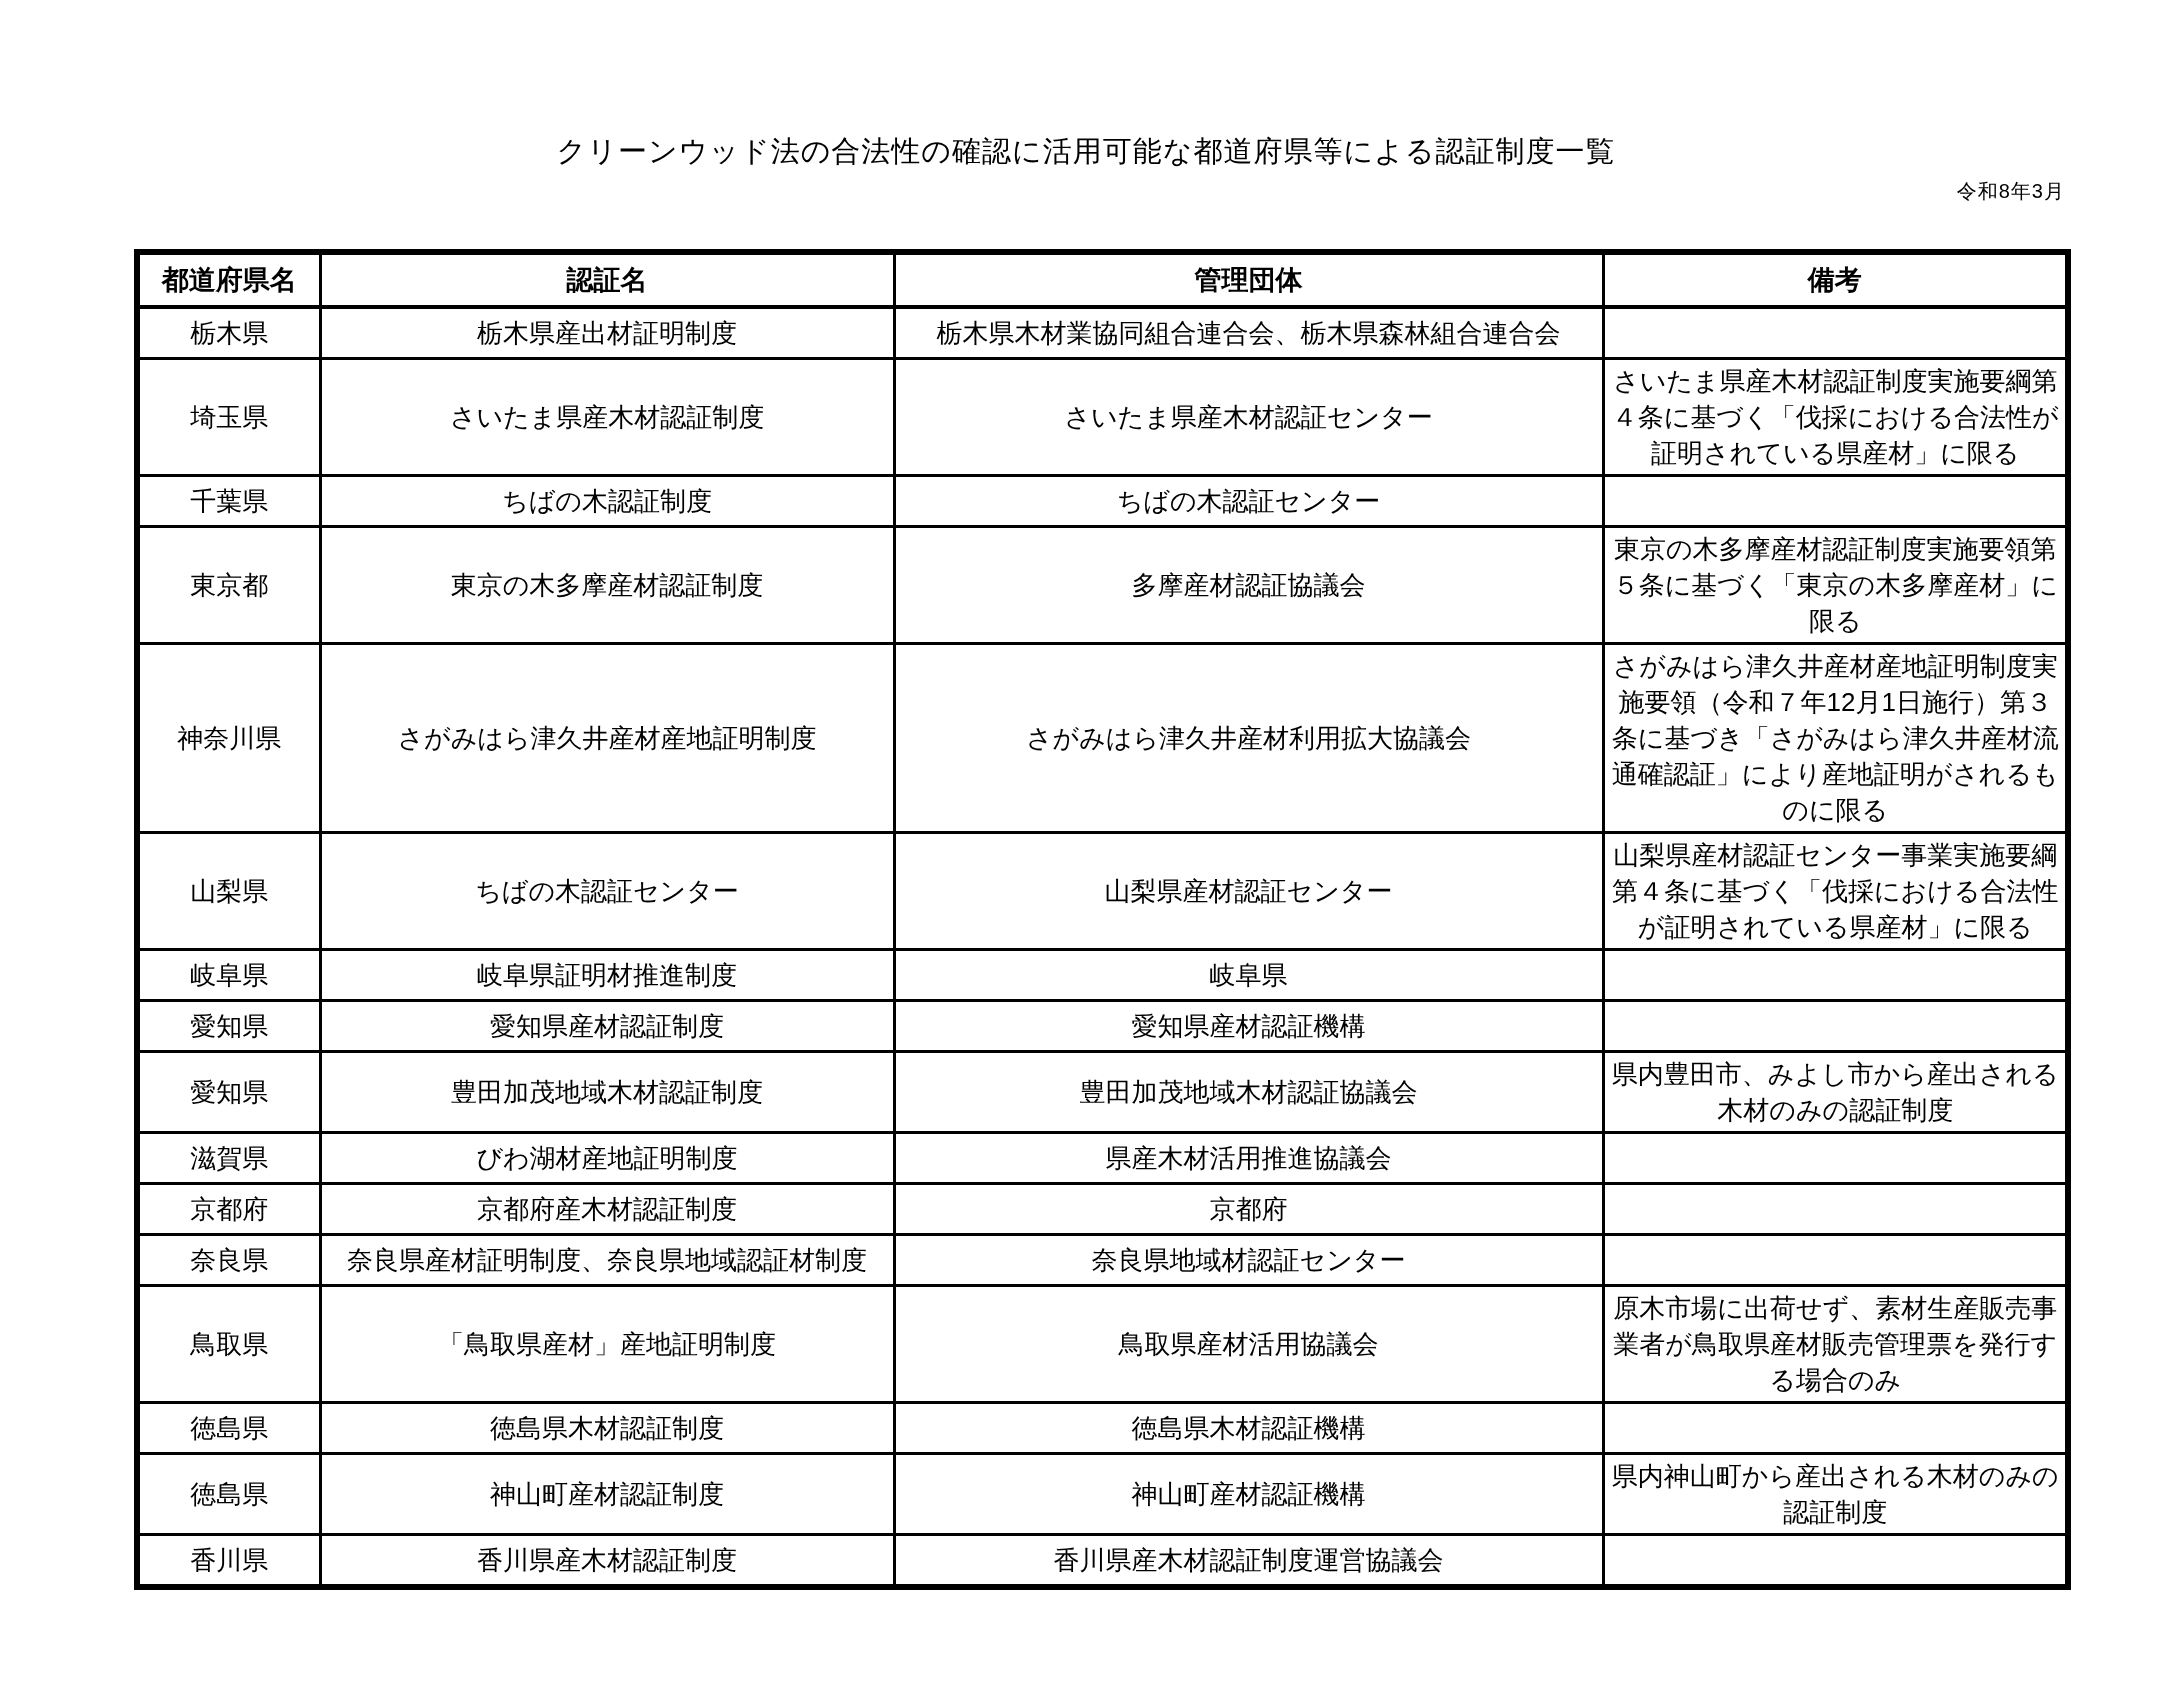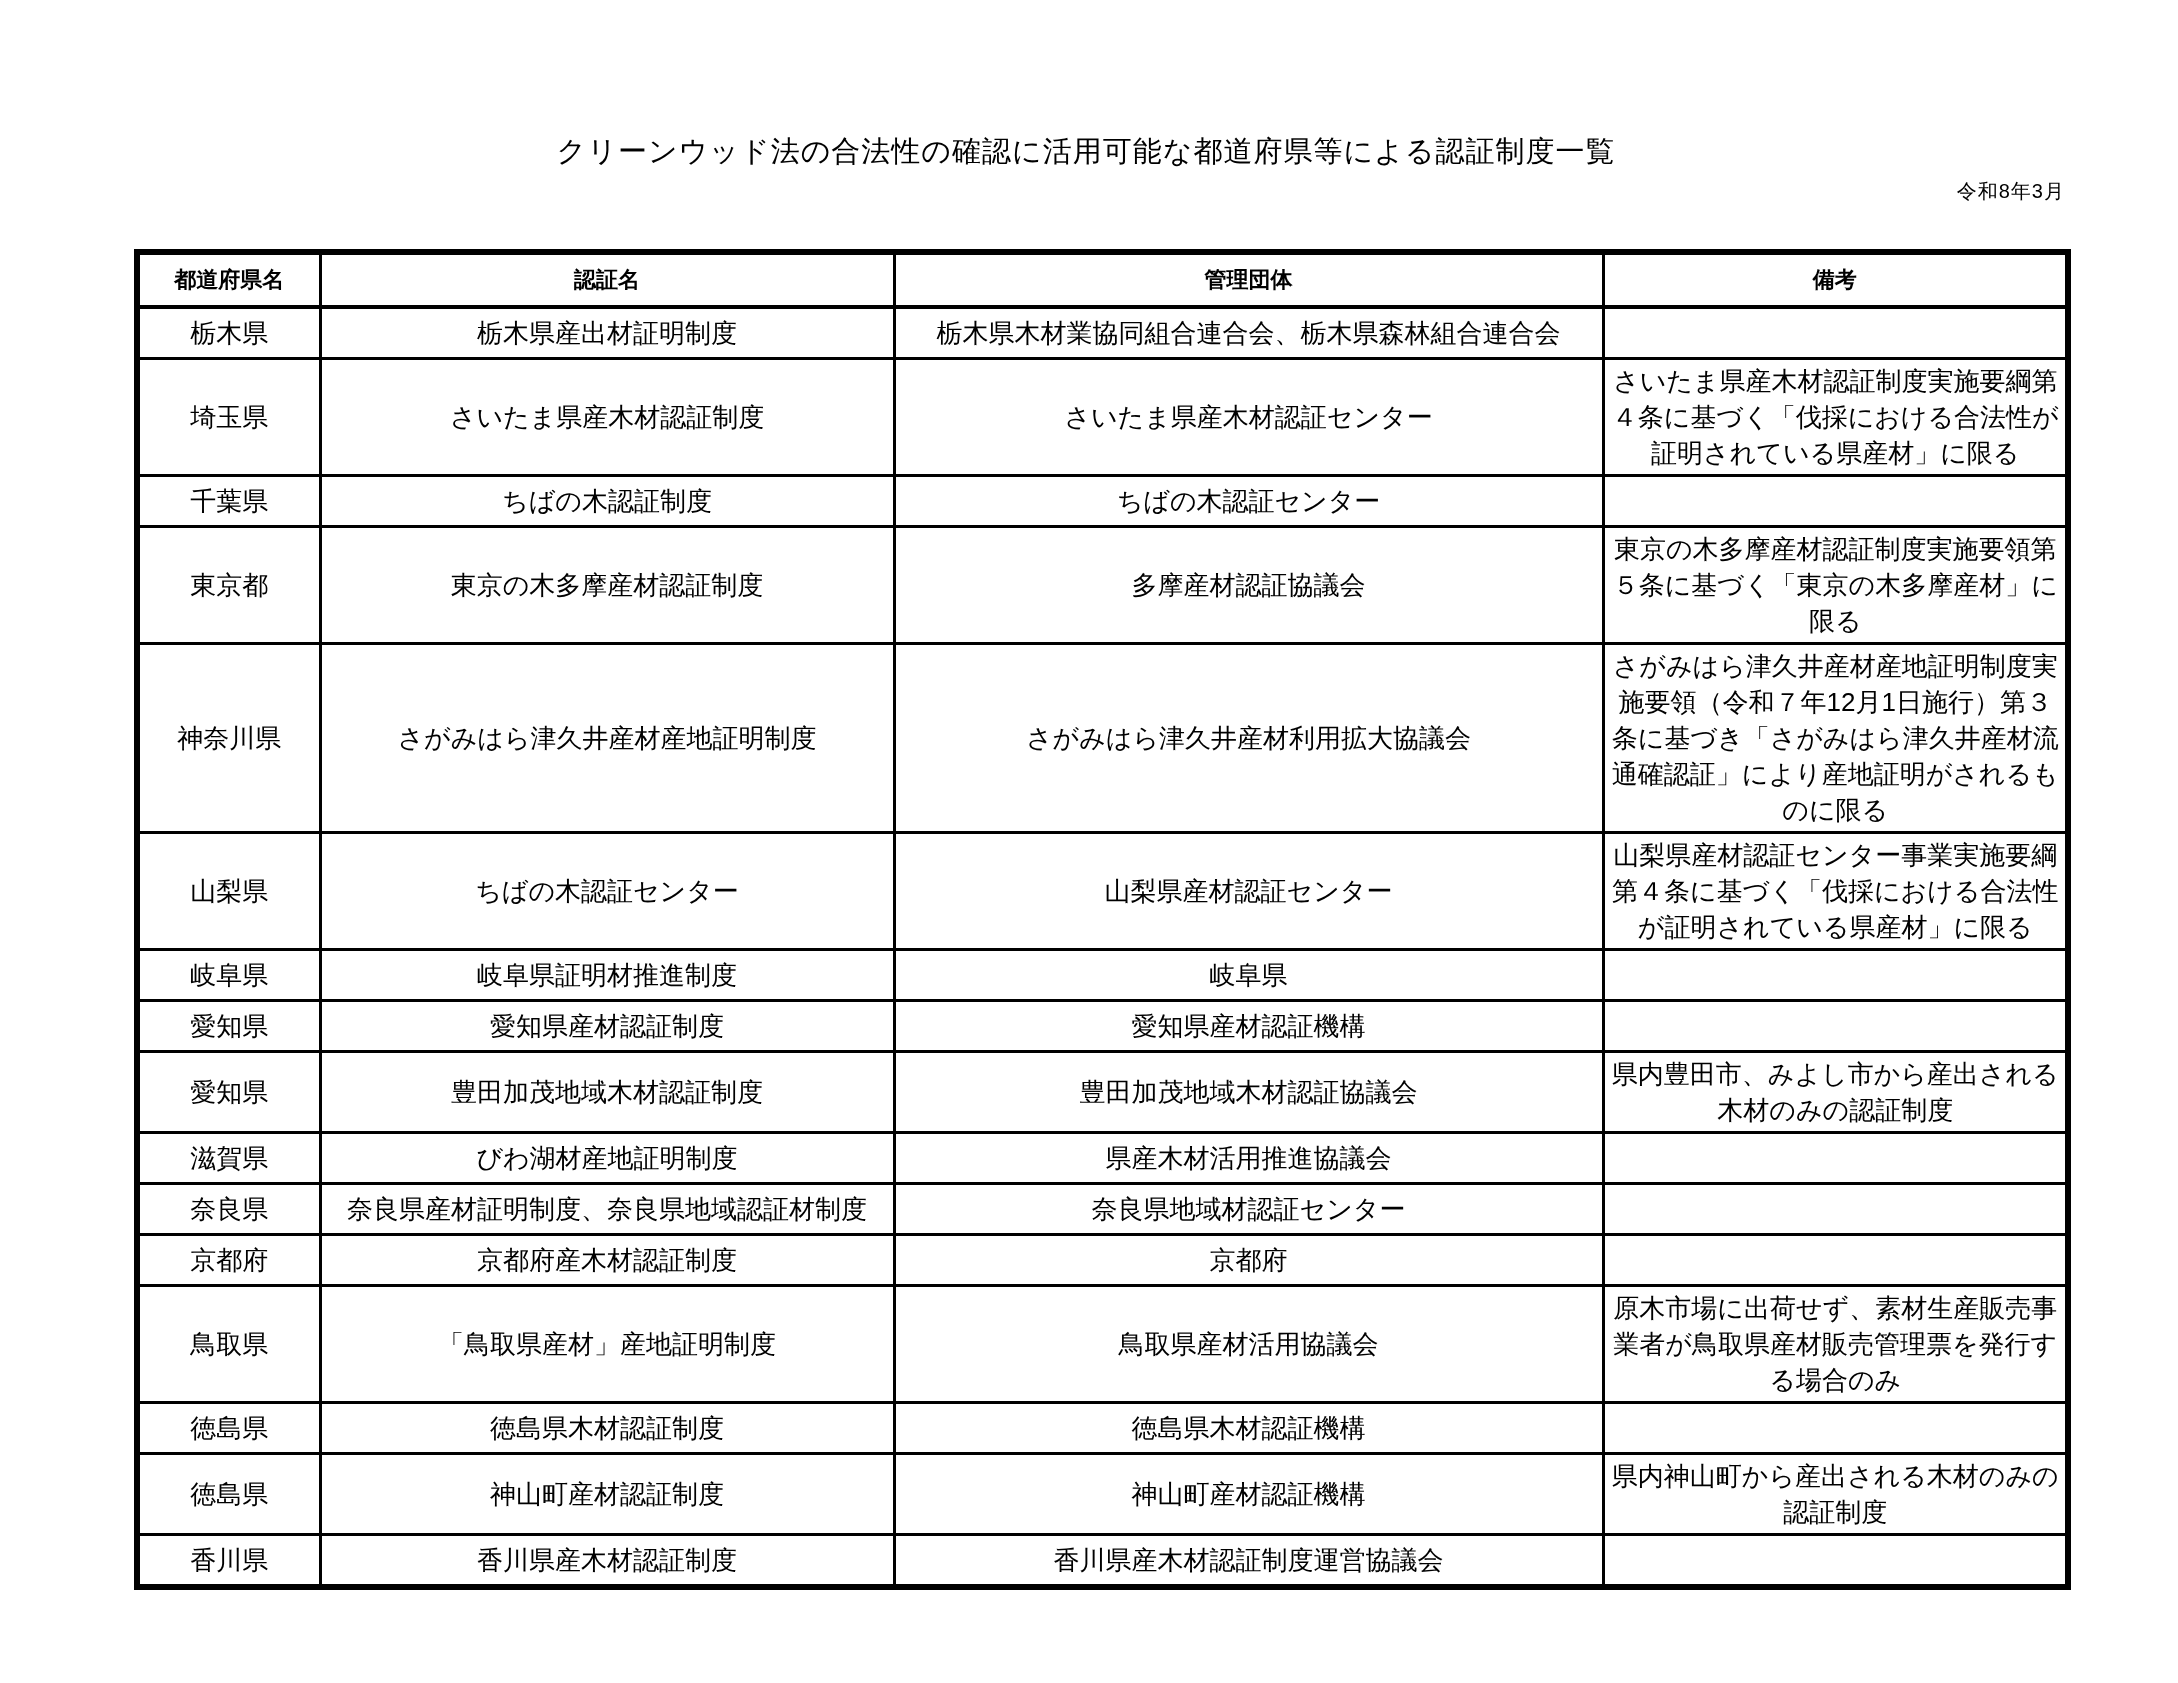--- a/index.html
+++ b/index.html
@@ -41,21 +41,21 @@
     border: 6px solid #000000;
     font-size: 26px;
   }
   .cert-table th,
   .cert-table td {
     border: 3px solid #000000;
     vertical-align: middle;
     overflow: hidden;
   }
   .cert-table th {
-    font-size: 22px;
+    font-size: 27px;
     font-weight: bold;
     text-align: center;
     height: 46px;
     padding: 2px 4px;
     border-bottom-width: 4px;
   }
   .cert-table td {
     text-align: center;
     height: 42px;
     padding: 2px 6px;
@@ -156,30 +156,30 @@
   </tr>
 
   <tr>
     <td class="c-pref">滋賀県</td>
     <td class="c-cert">びわ湖材産地証明制度</td>
     <td class="c-org">県産木材活用推進協議会</td>
     <td class="c-rem"></td>
   </tr>
 
   <tr>
+    <td class="c-pref">京都府</td>
+    <td class="c-cert">京都府産木材認証制度</td>
+    <td class="c-org">京都府</td>
+    <td class="c-rem"></td>
+  </tr>
+
+  <tr>
     <td class="c-pref">奈良県</td>
     <td class="c-cert">奈良県産材証明制度、奈良県地域認証材制度</td>
     <td class="c-org">奈良県地域材認証センター</td>
-    <td class="c-rem"></td>
-  </tr>
-
-  <tr>
-    <td class="c-pref">京都府</td>
-    <td class="c-cert">京都府産木材認証制度</td>
-    <td class="c-org">京都府</td>
     <td class="c-rem"></td>
   </tr>
 
   <tr>
     <td class="c-pref">鳥取県</td>
     <td class="c-cert">「鳥取県産材」産地証明制度</td>
     <td class="c-org">鳥取県産材活用協議会</td>
     <td class="c-rem">原木市場に出荷せず、素材生産販売事業者が鳥取県産材販売管理票を発行する場合のみ</td>
   </tr>
 

